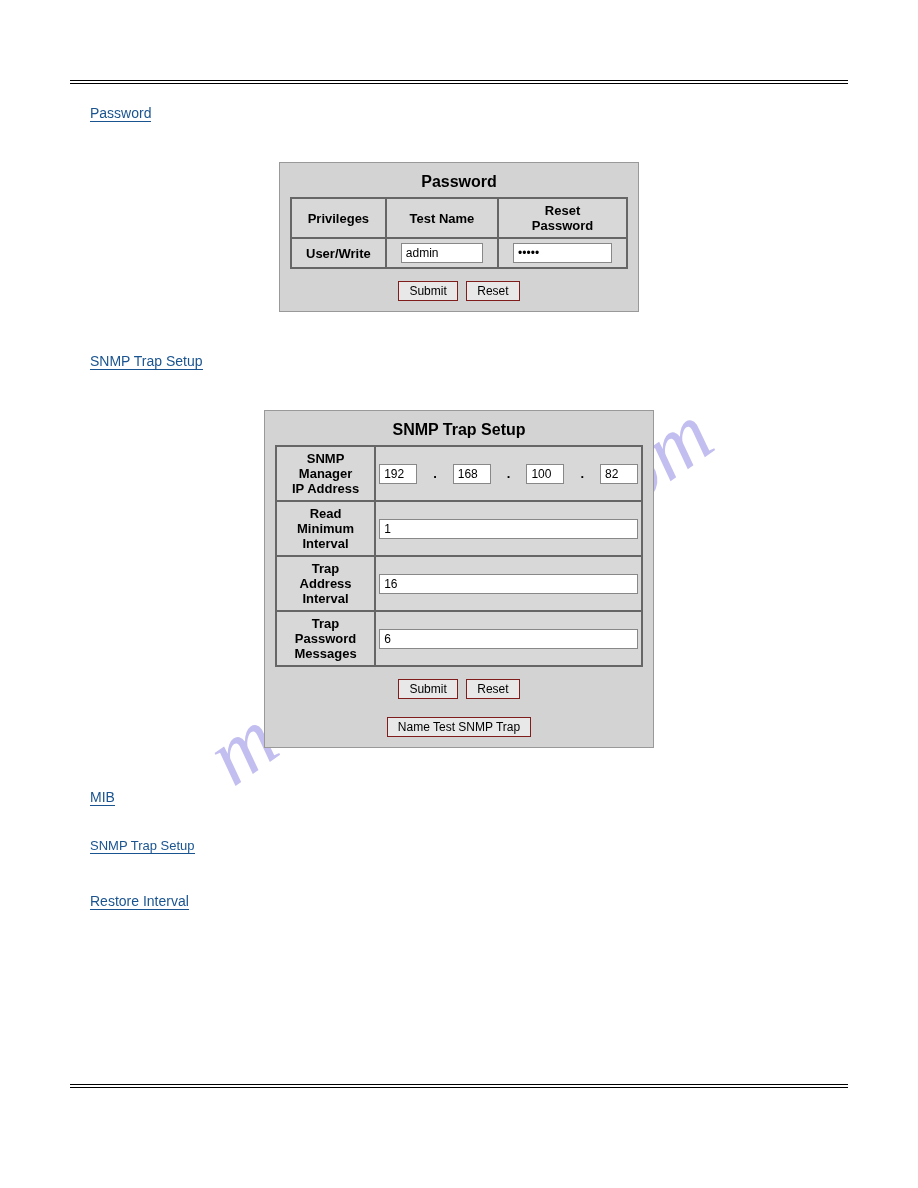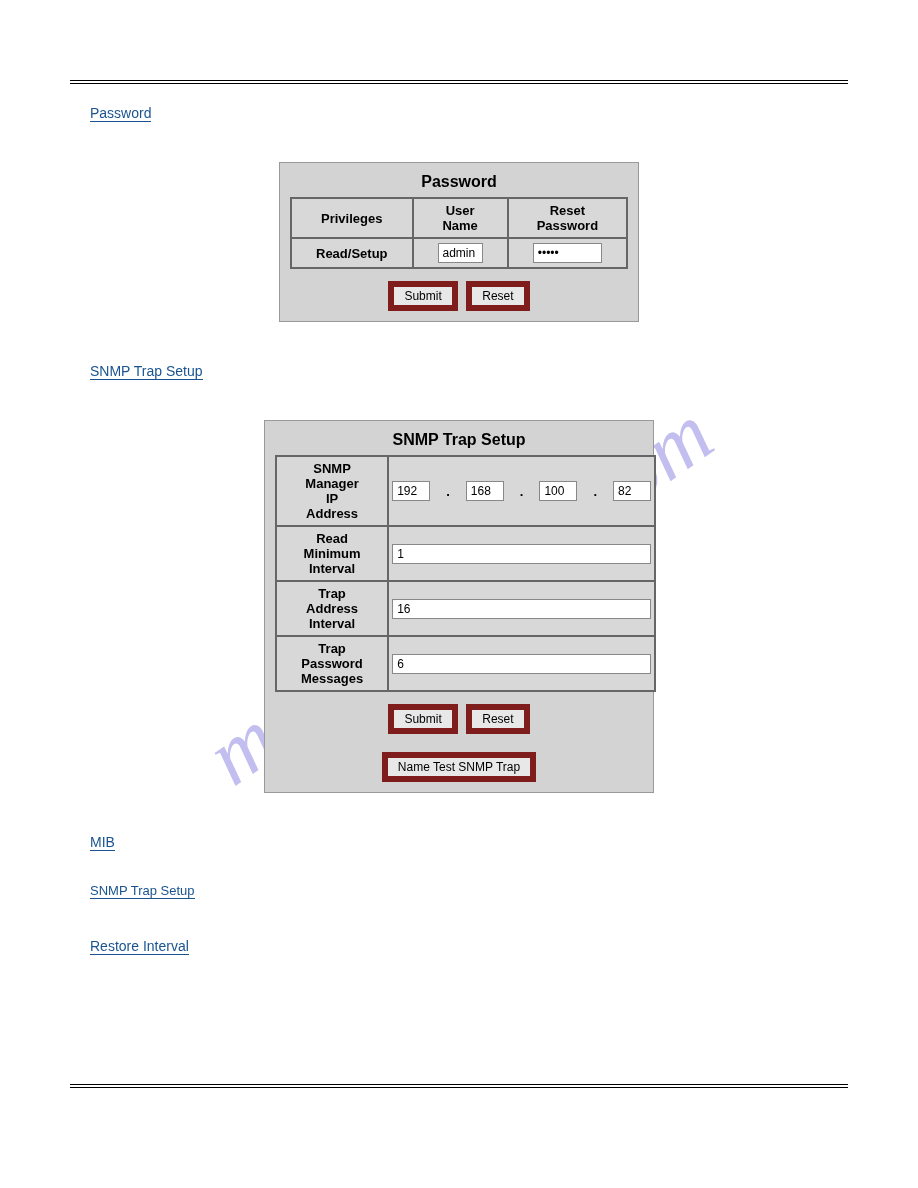--- a/index.html
+++ b/index.html
@@ -43,21 +43,21 @@
       font-size: 16px;
       margin-bottom: 6px;
     }
     table.form-table {
       border-collapse: collapse;
       width: 100%;
       border: 2px solid #666;
     }
     table.form-table th, table.form-table td {
       border: 2px solid #666;
-      padding: 4px 24px;
+      padding: 4px 14px;
       font-size: 13px;
       text-align: center;
       background: #d8d8d8;
     }
     table.form-table th { font-weight: bold; }
     .label-cell { font-weight: bold; font-size: 12px; }
     input[type="text"], input[type="password"] {
       width: 100%;
       padding: 2px 4px;
       font-size: 12px;
@@ -68,21 +68,21 @@
     .ip-group input { width: 38px; text-align: left; }
     .ip-dot { font-weight: bold; }
     .btn-row {
       text-align: center;
       margin-top: 12px;
     }
     .btn-row button, .btn-single button {
       padding: 2px 10px;
       font-size: 12px;
       background: #e8e8e8;
-      border: 6px solid #7f1d1d;
+      border: 1px solid #7f1d1d;
       cursor: pointer;
       margin: 0 2px;
     }
     .btn-single { text-align: center; margin-top: 18px; }
     .snmp-table td.field { text-align: left; padding: 3px; }
     .snmp-table .label-cell { width: 180px; }
     .watermark {
       position: absolute;
       top: 50%;
       left: 50%;
@@ -109,25 +109,25 @@
   <hr class="hr-double">
 
   <span class="section-link">Password</span>
 
   <div class="panel panel-password">
     <div class="panel-title">Password</div>
     <table class="form-table">
       <tbody>
           <tr>
         <th>Privileges</th>
-        <th>User Name</th>
+        <th>Test Name</th>
         <th>Reset Password</th>
       </tr>
       <tr>
-        <td class="label-cell">Read/Setup</td>
+        <td class="label-cell">User/Write</td>
         <td><input type="text" value="admin" style=""></td>
         <td><input type="password" value="•••••" style=""></td>
       </tr>
     </tbody>
       </table>
     <div class="btn-row">
       <button>Submit</button>
       <button>Reset</button>
     </div>
   </div>

